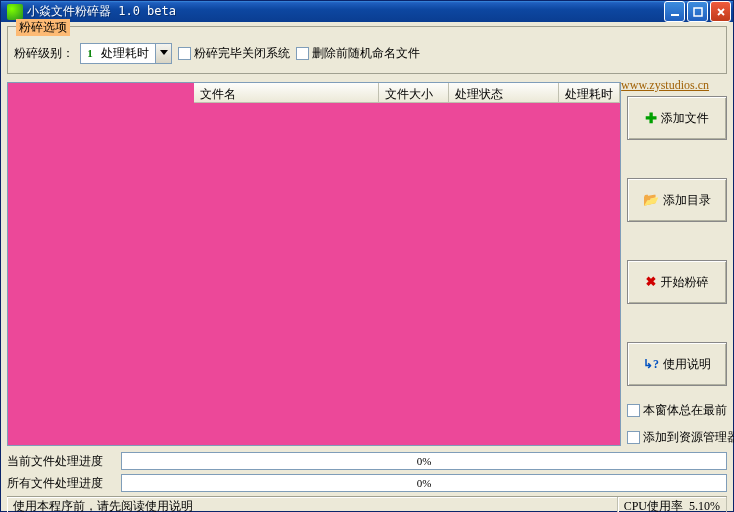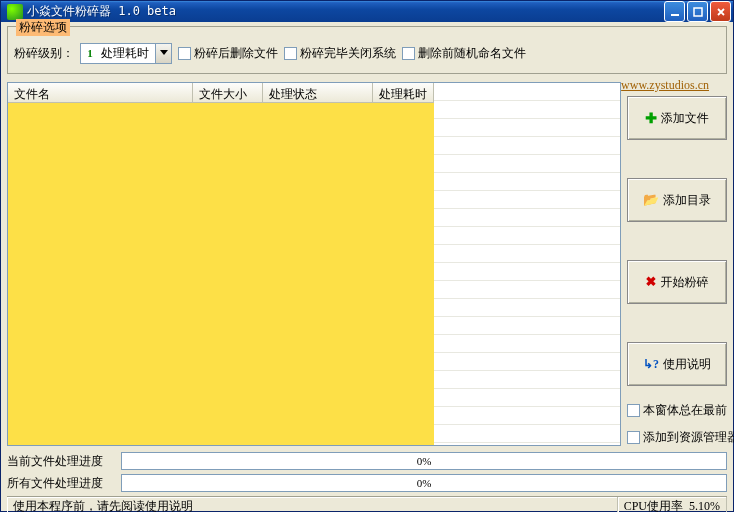--- a/index.html
+++ b/index.html
@@ -139,23 +139,25 @@
 .main-area {
   display: flex;
   gap: 6px;
   margin-top: 8px;
   flex: 1;
   min-height: 0;
 }
 .listview {
   flex: 1;
   border: 1px solid #7f9db9;
-  background: #fde047;
-  display: flex;
+  background: #ec4899;
+  display: flex;
+  flex-direction: column;
   overflow: hidden;
+  align-items: flex-end;
 }
 .lv-header {
   display: flex;
   background: #ece9d8;
   border-bottom: 1px solid #c0c0b0;
   height: 20px;
 }
 .lv-col {
   border-right: 1px solid #c0c0b0;
   padding: 3px 6px;
@@ -275,24 +277,20 @@
       <div class="combo">
         <div class="combo-icon">1</div>
         <div class="combo-text">处理耗时</div>
         <div class="combo-arrow">
           <svg width="8" height="6">
               <path d="M0 0 L8 0 L4 5 Z" fill="#000"></path>
             </svg>
         </div>
       </div>
 
-      <label class="checkbox-item">
-        <span class="checkbox-box"></span>
-        <span>粉碎后删除文件</span>
-      </label>
 
       <label class="checkbox-item">
         <span class="checkbox-box"></span>
         <span>粉碎完毕关闭系统</span>
       </label>
 
       <label class="checkbox-item">
         <span class="checkbox-box"></span>
         <span>删除前随机命名文件</span>
       </label>

